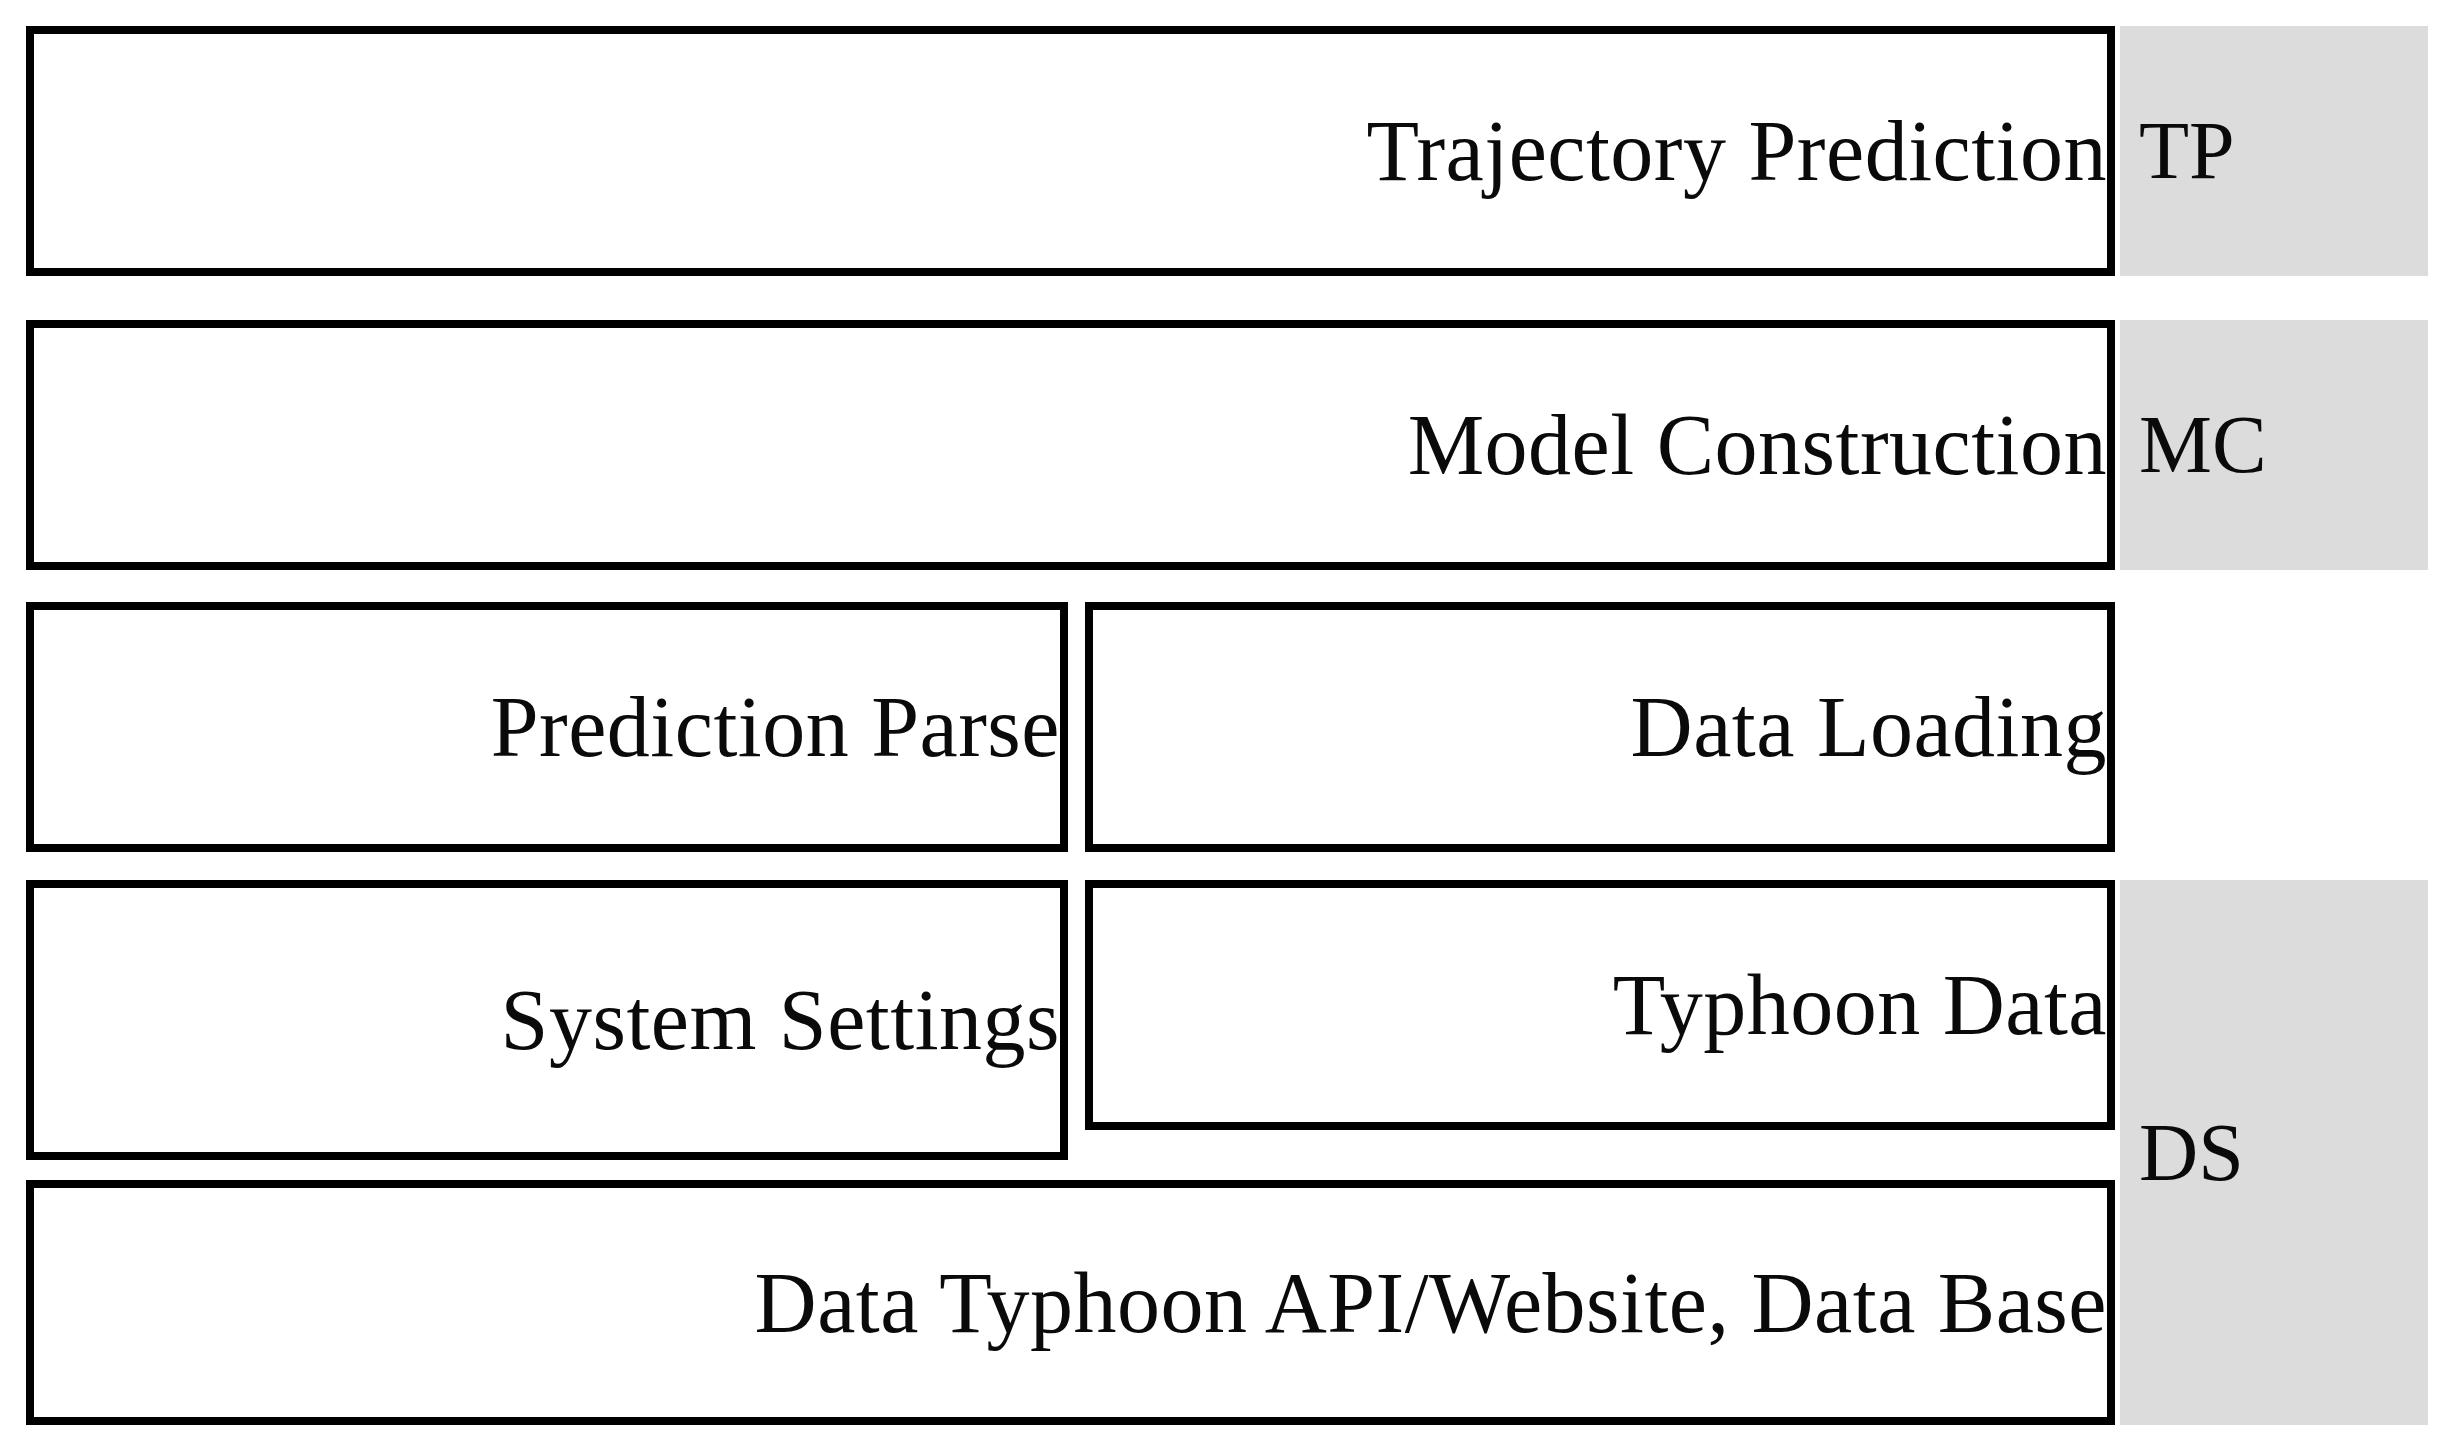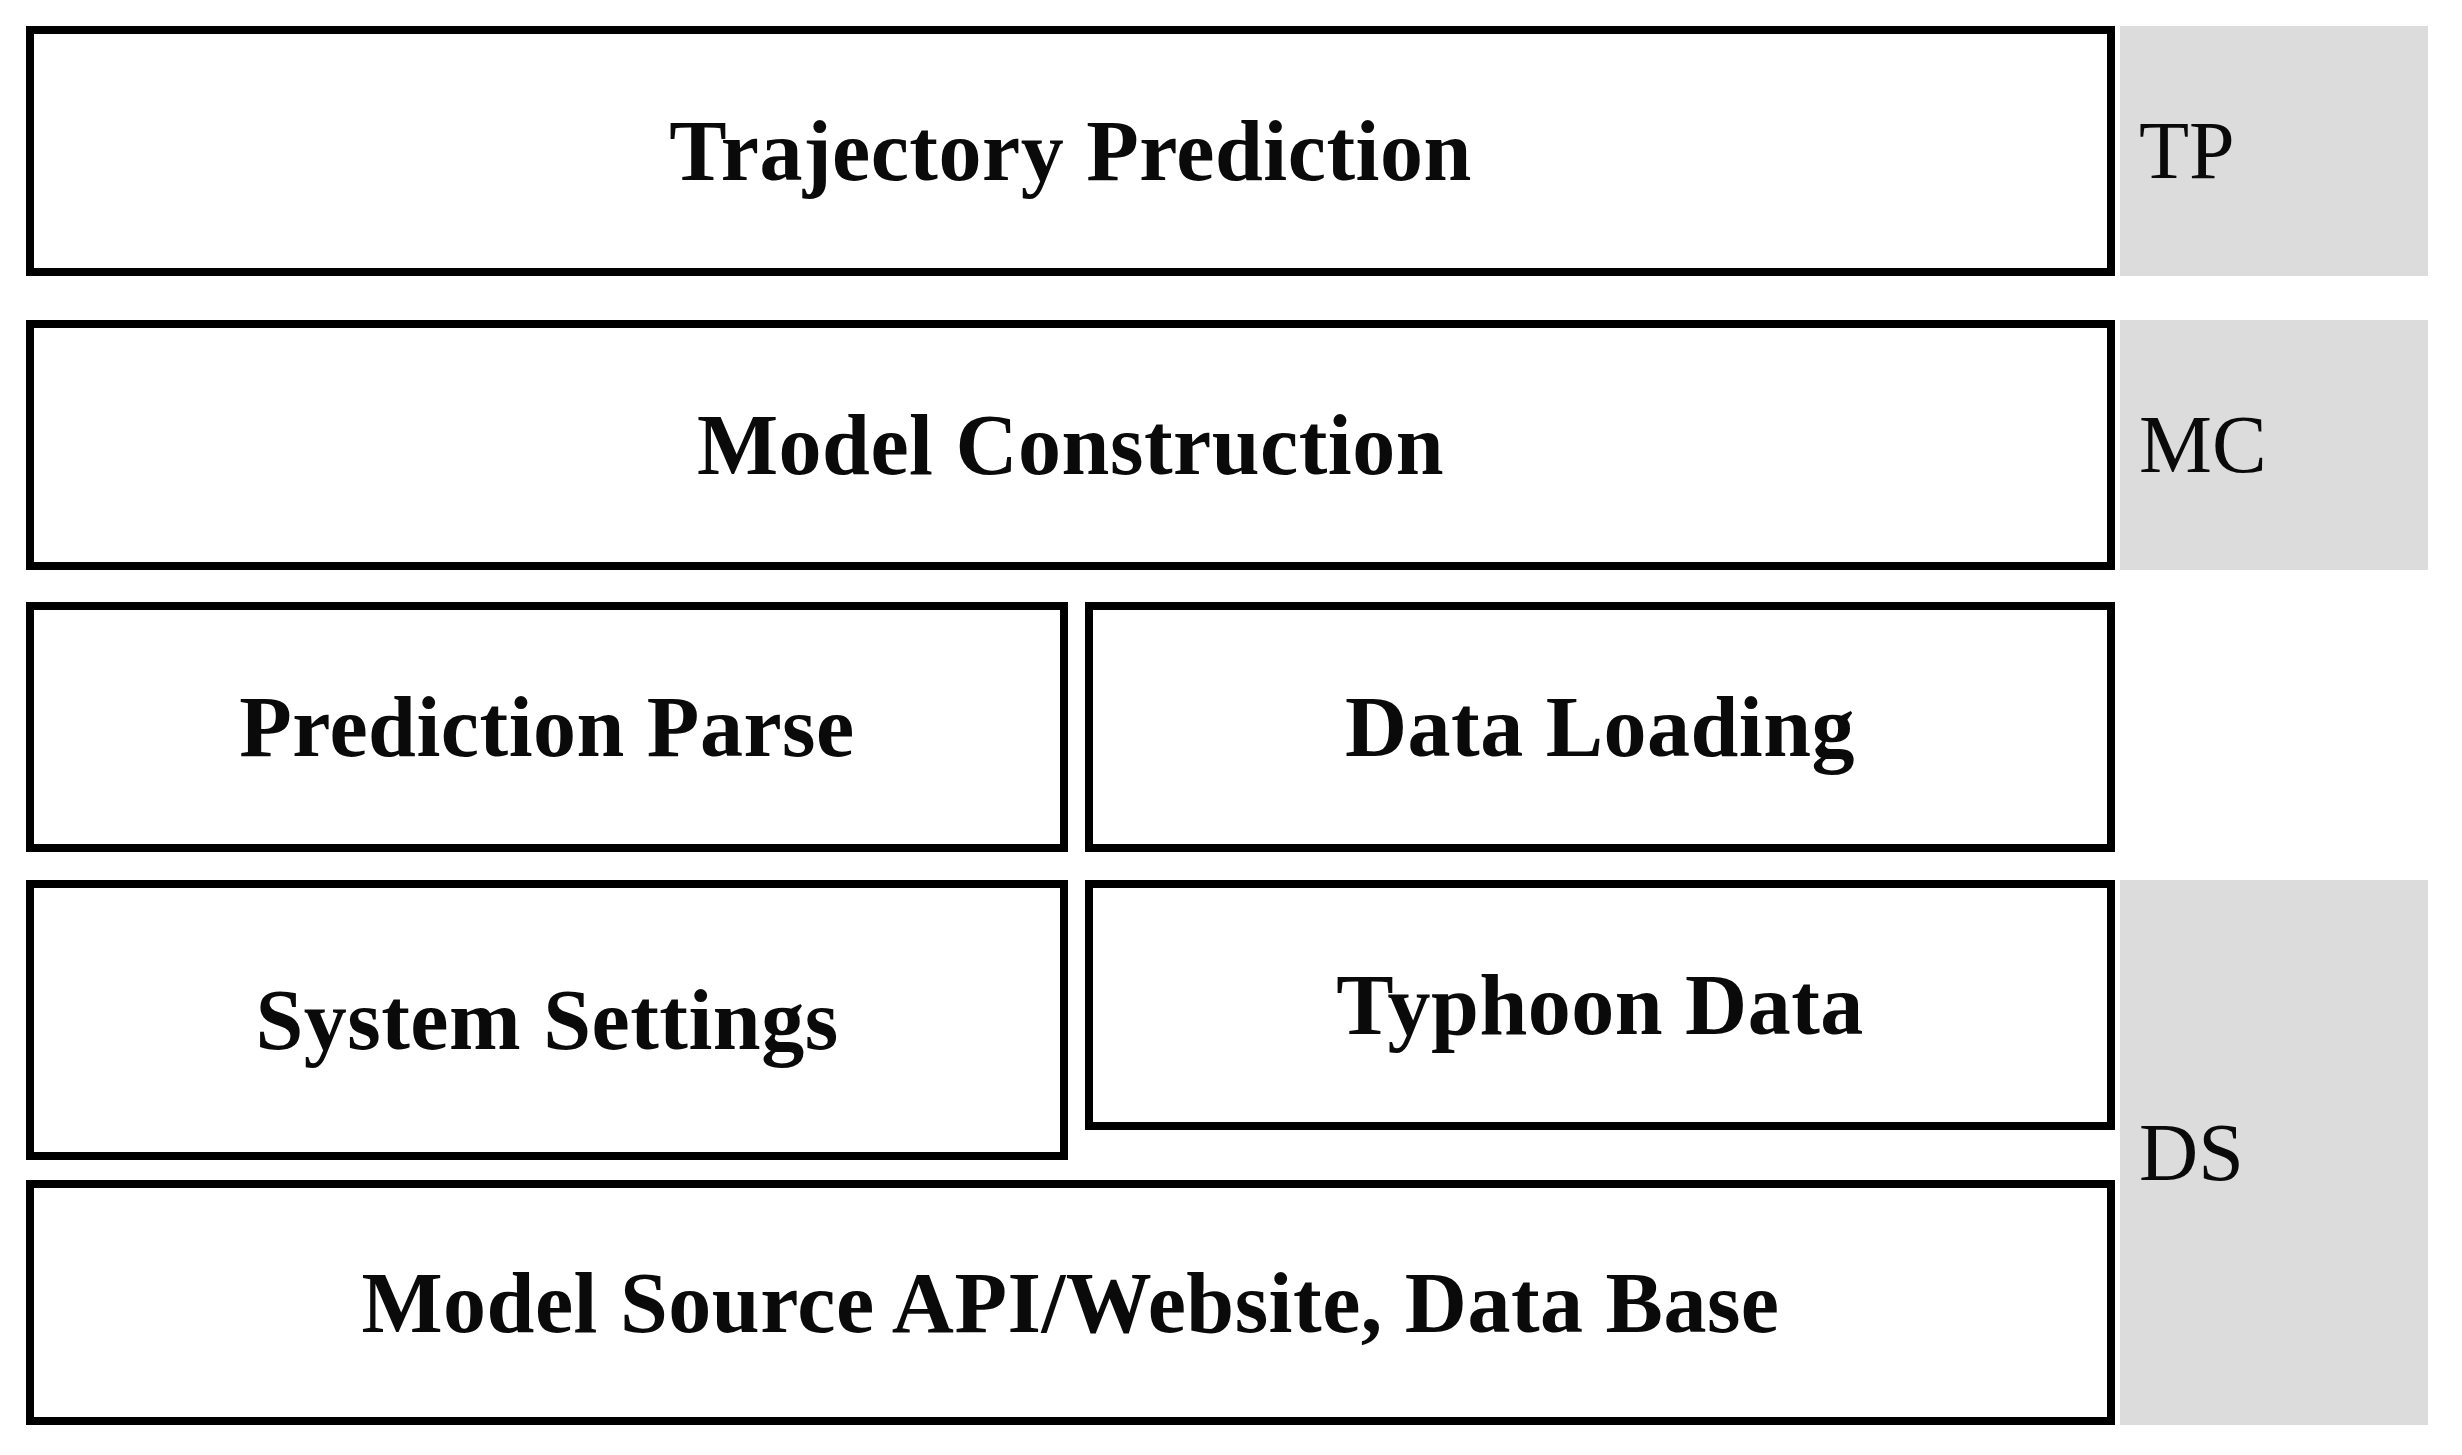--- a/index.html
+++ b/index.html
@@ -22,22 +22,21 @@
   }
 
   
   .box {
     position: absolute;
     background: #ffffff;
     border: 8px solid #000000;
     box-sizing: border-box;
     display: flex;
     align-items: center;
-    justify-content: center;
-    font-weight: bold;
+    justify-content: flex-end;
   }
   .box-label {
     font-family: "Liberation Serif", "DejaVu Serif", serif;
     font-size: 86px;
     line-height: 1;
     color: #0a0a0a;
     letter-spacing: 0.5px;
     white-space: nowrap;
   }
 
@@ -111,20 +110,20 @@
   </div>
 
   <div class="box" id="box-ss">
     <span class="box-label">System Settings</span>
   </div>
   <div class="box" id="box-td">
     <span class="box-label">Typhoon Data</span>
   </div>
 
   <div class="box" id="box-ds">
-    <span class="box-label">Model Source API/Website, Data Base</span>
+    <span class="box-label">Data Typhoon API/Website, Data Base</span>
   </div>
 
   <div class="tag" id="tag-ds">
     <span class="tag-label">DS</span>
   </div>
 
 </div>
 
 </body></html>

